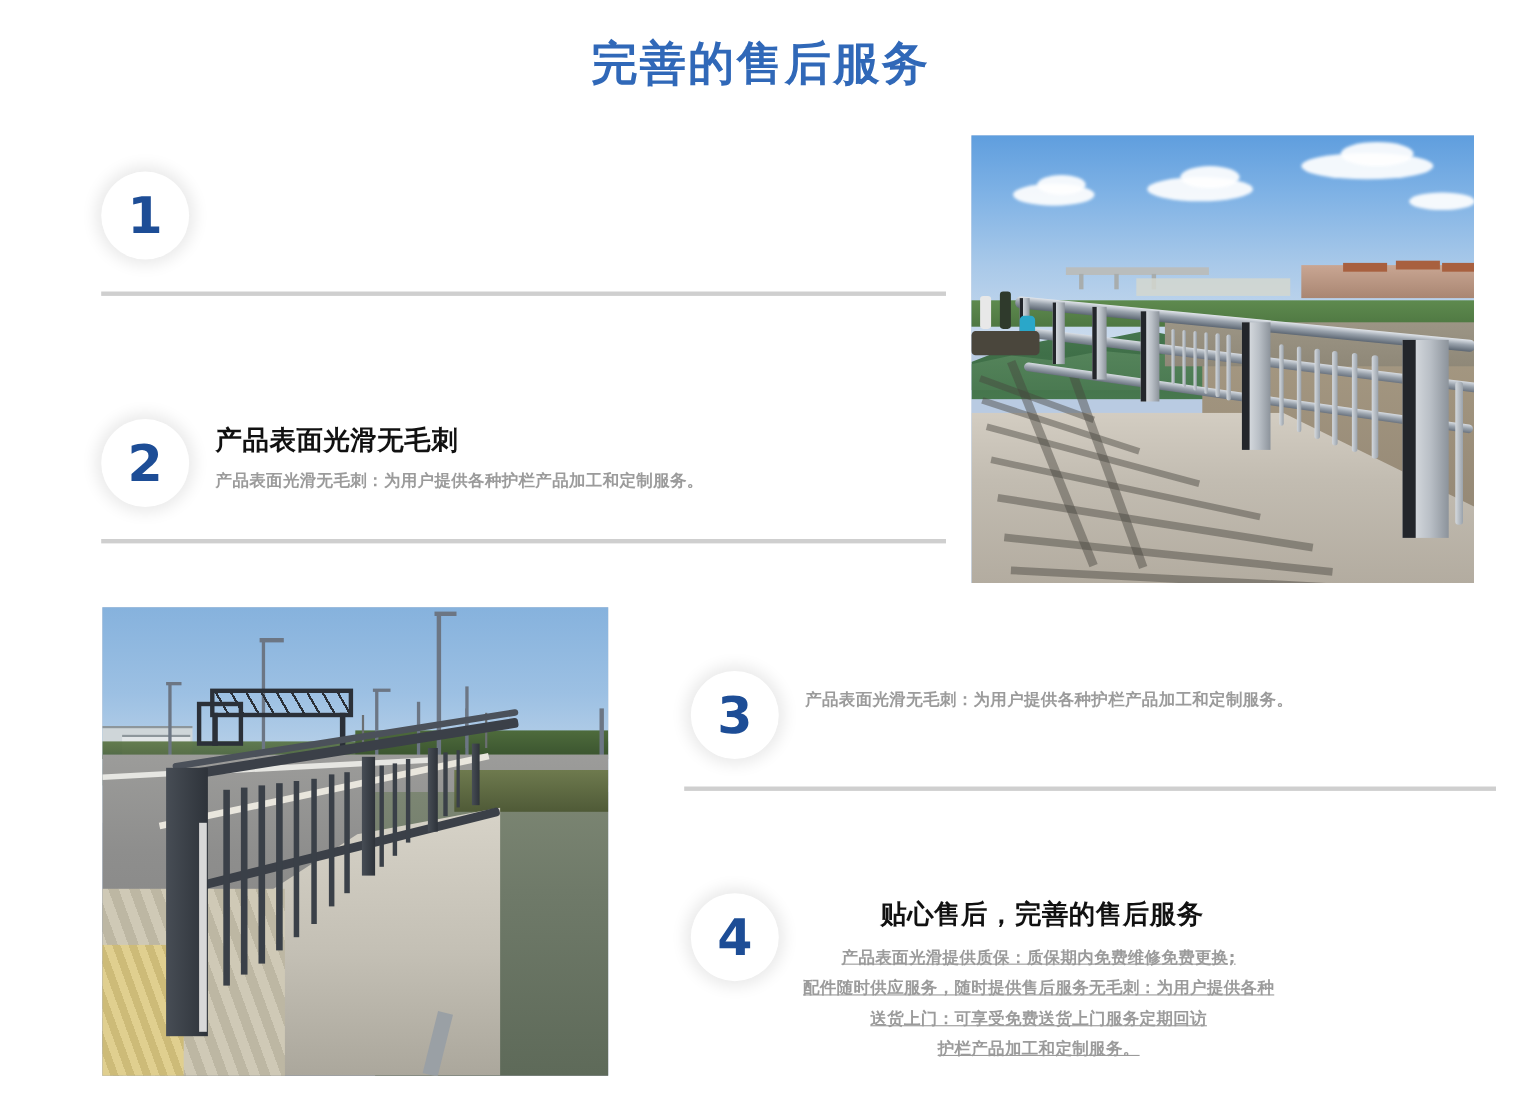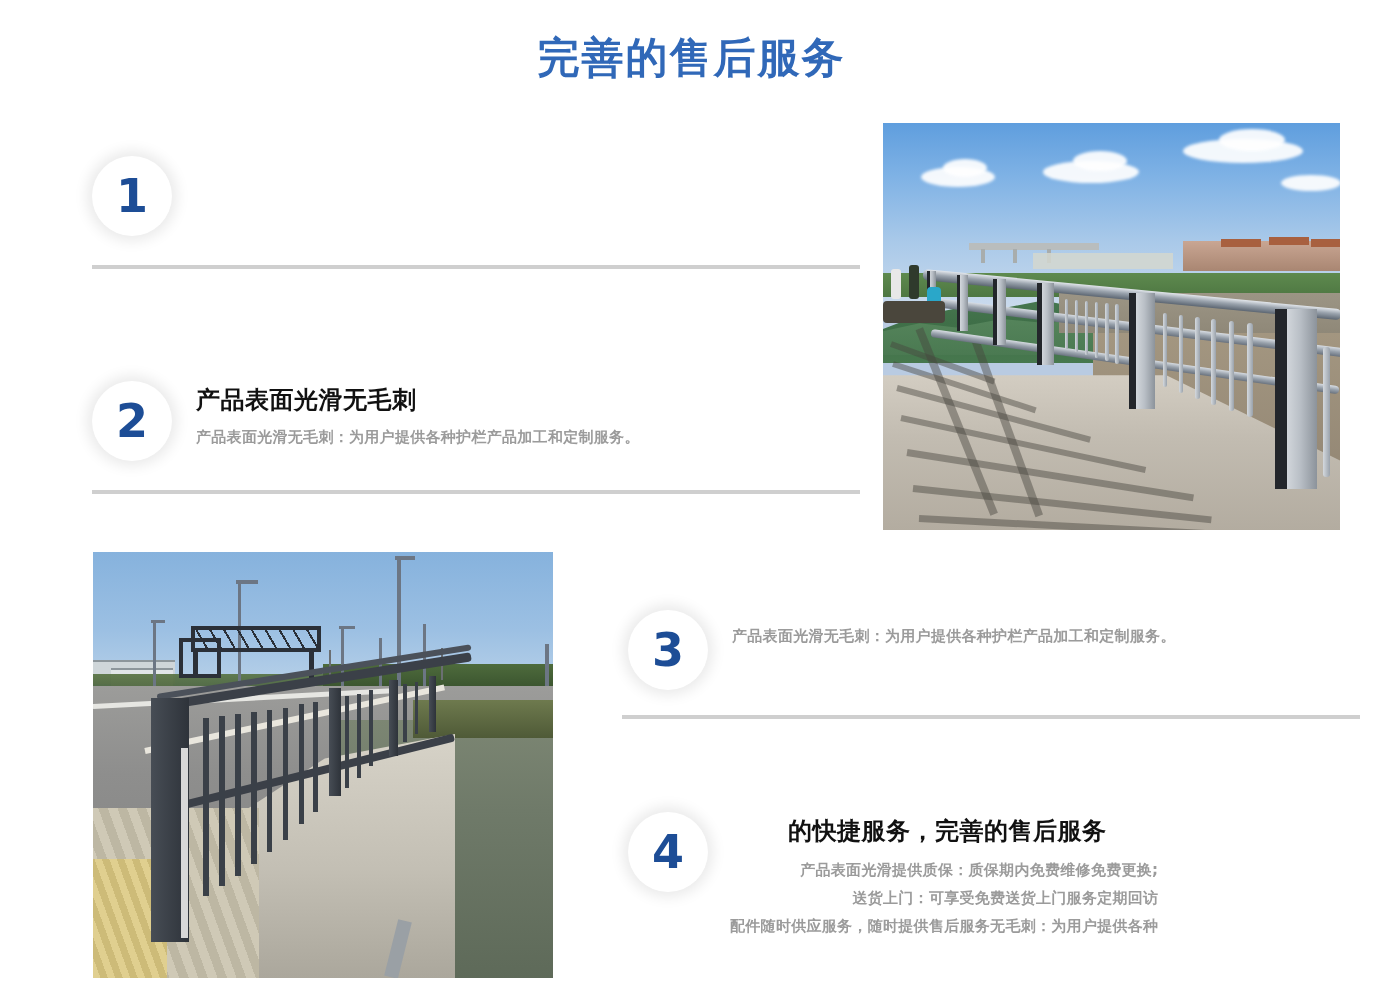--- a/index.html
+++ b/index.html
@@ -46,21 +46,21 @@
   .feat-text { padding-left:24px; padding-top:8px; }
   .feat-title {
     font-size:24px; font-weight:bold; color:#111111;
     letter-spacing:0.5px; white-space:nowrap; line-height:1.25;
   }
   .feat-desc {
     margin-top:11px;
     font-size:15px; color:#9b9b9b; font-weight:bold;
     letter-spacing:0.3px; line-height:1.55; white-space:nowrap;
   }
-  .feat-desc.multiline { white-space:normal; text-align:right; }
+  .feat-desc.multiline { white-space:normal; text-align:center;text-decoration:underline; }
   .feat-desc .line { display:block; }
 
   
   .divider { position:absolute; height:4px; background:#cfcfcf; }
 
   
   .photo { position:absolute; overflow:hidden; }
 
   
   .photoA { background:#b9cbe2; }
@@ -348,22 +348,23 @@
       <div class="feat-desc">产品表面光滑无毛刺：为用户提供各种护栏产品加工和定制服务。</div>
     </div>
   </div>
   <div class="divider" style="left:622px; top:715px; width:738px;"></div>
 
   <div class="feature" style="left:628px; top:808px; width:740px;">
     <div class="num-badge">
       <span class="digit">4</span>
     </div>
     <div class="feat-text" style="padding-left:22px;">
-        <div class="feat-title" style="text-align:center; padding-left:6px;">的快捷服务，完善的售后服务</div>
+        <div class="feat-title" style="text-align:center; padding-left:6px;">贴心售后，完善的售后服务</div>
         <div class="feat-desc multiline" style="line-height:1.85;">
           <span class="line">产品表面光滑提供质保：质保期内免费维修免费更换;</span>
+          <span class="line">配件随时供应服务，随时提供售后服务无毛刺：为用户提供各种</span>
           <span class="line">送货上门：可享受免费送货上门服务定期回访</span>
-          <span class="line">配件随时供应服务，随时提供售后服务无毛刺：为用户提供各种</span>
+          <span class="line">护栏产品加工和定制服务。</span>
         </div>
     </div>
   </div>
 
 </div>
 
 </body></html>

